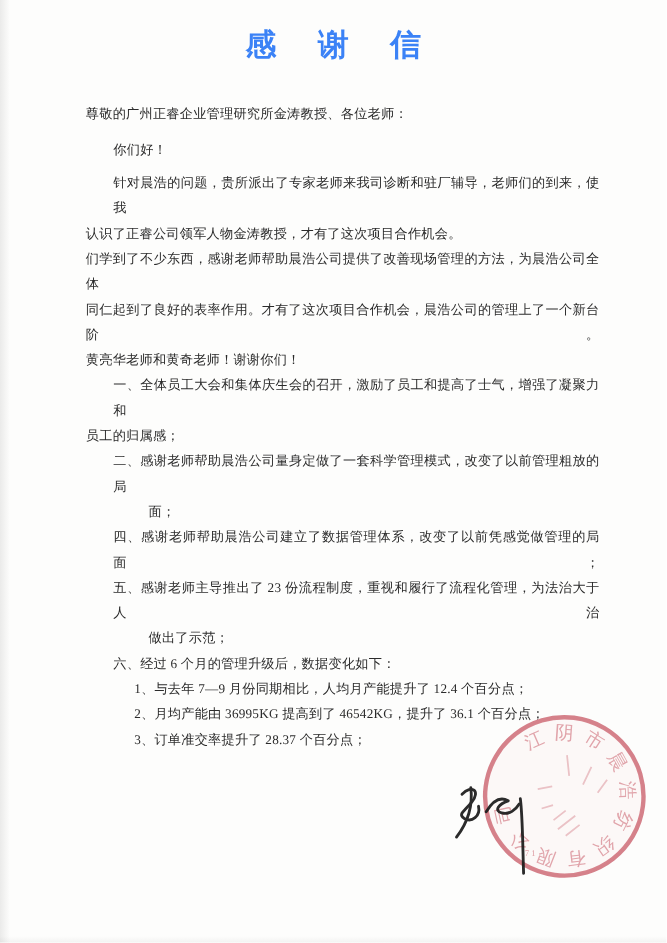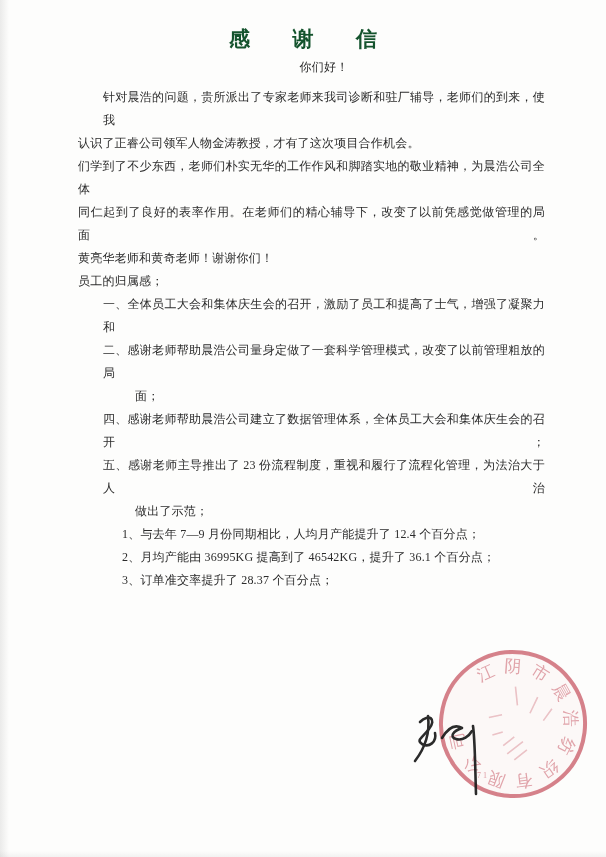--- a/index.html
+++ b/index.html
@@ -23,36 +23,36 @@
     pointer-events: none;
   }
   .edge-bottom {
     position: absolute; left: 0; right: 0; bottom: 0; height: 6px;
     background: linear-gradient(0deg, rgba(120,120,120,0.08), rgba(0,0,0,0));
     pointer-events: none;
   }
   .title {
     margin: 26px 0 0 0;
     text-align: center;
-    font-family: Liberation Mono, monospace;
-    font-size: 21px;
+    font-family: Liberation Sans, sans-serif;
+    font-size: 28px;
     font-weight: 700;
-    color: #14532d;
+    color: #3b82f6;
     letter-spacing: 15px;
     text-indent: 15px;
     line-height: 30px;
   }
   .content {
     padding: 0 61px 0 78px;
     font-size: 12px;
     line-height: 23px;
     letter-spacing: 0.2px;
   }
   .salutation { margin-top: 36px; }
-  .greeting   { padding-left: 25px; text-align: center; }
+  .greeting   { margin-top: 10px; padding-left: 25px; }
   .body-lines { margin-top: 7px; }
   .line { min-height: 23px; }
   .i1 { padding-left: 25px; }   
   .i2 { padding-left: 44px; font-family: Liberation Serif, serif; }   
   .i3 { padding-left: 57px; }   
   .j  { text-align: justify; text-align-last: justify; }
   .seal {
     position: absolute; left: 428px; top: 648px;
     filter: blur(0.3px);
   }
@@ -61,35 +61,37 @@
   }
 </style>
 </head>
 <body>
 
 <div class="sheet">
 
   <h1 class="title">感 谢 信</h1>
 
   <div class="content">
+    <div class="line salutation">尊敬的广州正睿企业管理研究所金涛教授、各位老师：</div>
     <div class="line greeting">你们好！</div>
 
     <div class="body-lines">
       <div class="line i1 j">针对晨浩的问题，贵所派出了专家老师来我司诊断和驻厂辅导，老师们的到来，使我</div>
       <div class="line">认识了正睿公司领军人物金涛教授，才有了这次项目合作机会。</div>
-      <div class="line j">们学到了不少东西，老师们朴实无华的工作作风和脚踏实地的敬业精神，为晨浩公司全体</div>
-      <div class="line j">同仁起到了良好的表率作用。在老师们的精心辅导下，改变了以前凭感觉做管理的局面。</div>
+      <div class="line j">们学到了不少东西，感谢老师帮助晨浩公司提供了改善现场管理的方法，为晨浩公司全体</div>
+      <div class="line j">同仁起到了良好的表率作用。才有了这次项目合作机会，晨浩公司的管理上了一个新台阶。</div>
       <div class="line">黄亮华老师和黄奇老师！谢谢你们！</div>
+      <div class="line i1 j">一、全体员工大会和集体庆生会的召开，激励了员工和提高了士气，增强了凝聚力和</div>
       <div class="line">员工的归属感；</div>
-      <div class="line i1 j">一、全体员工大会和集体庆生会的召开，激励了员工和提高了士气，增强了凝聚力和</div>
       <div class="line i1 j">二、感谢老师帮助晨浩公司量身定做了一套科学管理模式，改变了以前管理粗放的局</div>
       <div class="line i3">面；</div>
-      <div class="line i1 j">四、感谢老师帮助晨浩公司建立了数据管理体系，全体员工大会和集体庆生会的召开；</div>
+      <div class="line i1 j">四、感谢老师帮助晨浩公司建立了数据管理体系，改变了以前凭感觉做管理的局面；</div>
       <div class="line i1 j">五、感谢老师主导推出了 23 份流程制度，重视和履行了流程化管理，为法治大于人治</div>
       <div class="line i3">做出了示范；</div>
+      <div class="line i1">六、经过 6 个月的管理升级后，数据变化如下：</div>
       <div class="line i2">1、与去年 7—9 月份同期相比，人均月产能提升了 12.4 个百分点；</div>
       <div class="line i2">2、月均产能由 36995KG 提高到了 46542KG，提升了 36.1 个百分点；</div>
       <div class="line i2">3、订单准交率提升了 28.37 个百分点；</div>
 
     </div>
 
   </div>
 
   <svg class="seal" width="170" height="160" viewBox="0 0 170 160" xmlns="http://www.w3.org/2000/svg">
     <defs>

